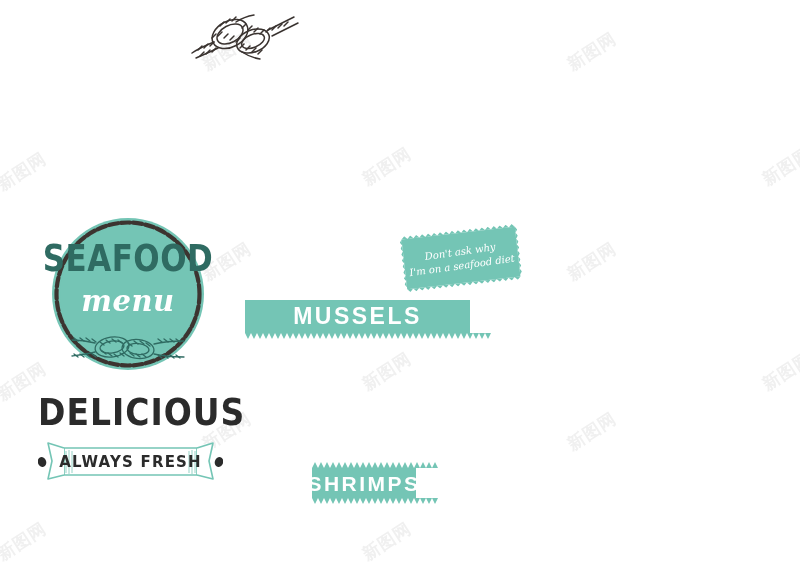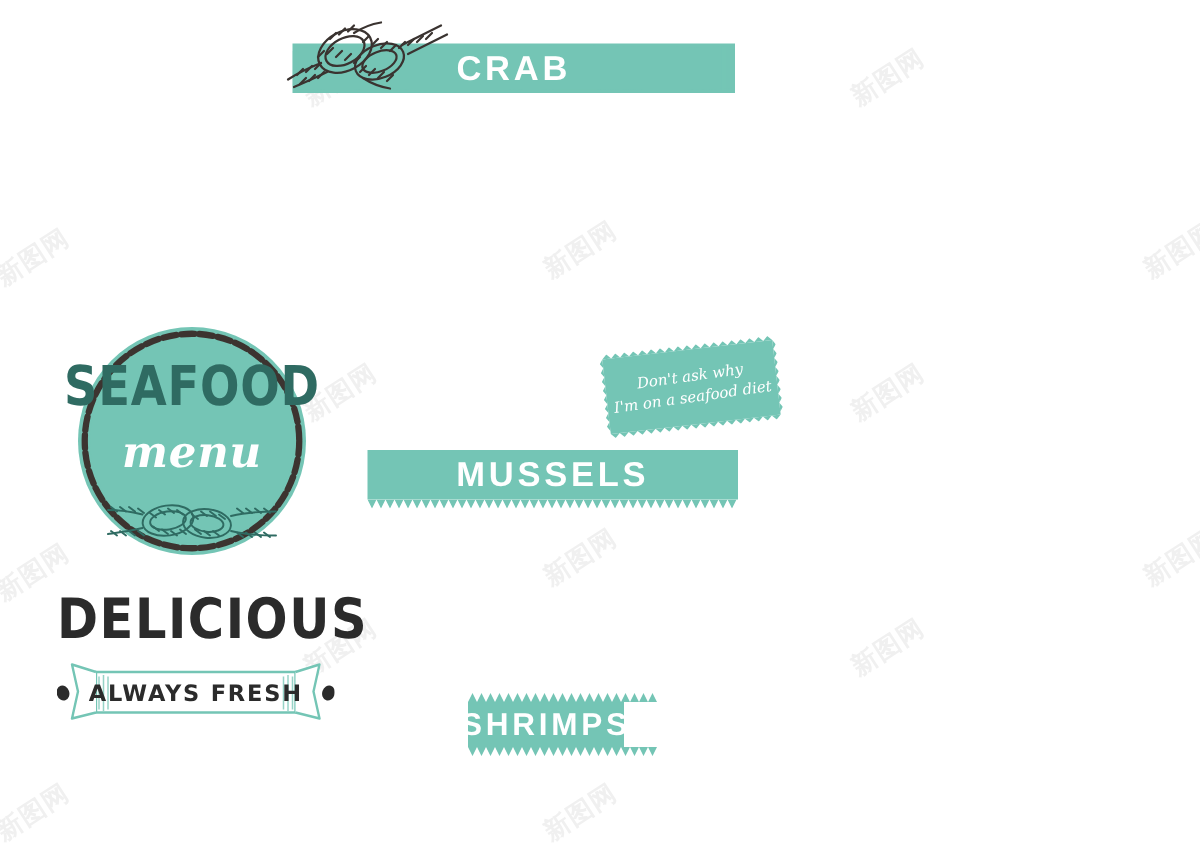--- a/index.html
+++ b/index.html
@@ -211,29 +211,20 @@
     <div class="wm" style="left:360px; top:155px;">新图网</div>
     <div class="wm" style="left:360px; top:360px;">新图网</div>
     <div class="wm" style="left:360px; top:530px;">新图网</div>
     <div class="wm" style="left:565px; top:40px;">新图网</div>
     <div class="wm" style="left:565px; top:250px;">新图网</div>
     <div class="wm" style="left:565px; top:420px;">新图网</div>
     <div class="wm" style="left:760px; top:155px;">新图网</div>
     <div class="wm" style="left:760px; top:360px;">新图网</div>
   </div>
 
-  <div class="banner" id="banner-crab" style="left:195px; top:29px; width:295px; height:33px;">
-    <svg class="brush-fill" viewBox="0 0 295 33" preserveAspectRatio="none">
-      <path d="M3,3 C40,1 90,4 150,2 C210,0.5 255,3.5 292,2 L293,30 C250,32 200,29.5 140,31 C85,32.4 40,29 2,31 Z" fill="#74c5b5"></path>
-      <rect x="0" y="5" width="4" height="23" fill="#74c5b5" opacity="0.55"></rect>
-      <rect x="291" y="4" width="4" height="25" fill="#74c5b5" opacity="0.5"></rect>
-      <rect x="286" y="2" width="3" height="29" fill="#74c5b5" opacity="0.8"></rect>
-    </svg>
-    <span class="banner-label" style="font-size:23px;">CRAB</span>
-  </div>
 
   <svg class="rope-knot" id="knot-crab" width="120" height="62" style="left:190px; top:8px;" viewBox="0 0 120 62">
     <g fill="none" stroke="#3a3330" stroke-width="1.5" stroke-linecap="round">
       <ellipse cx="40" cy="26" rx="19" ry="13" transform="rotate(-28 40 26)"></ellipse>
       <ellipse cx="40" cy="26" rx="14" ry="8.5" transform="rotate(-28 40 26)"></ellipse>
       <ellipse cx="63" cy="33" rx="17" ry="11" transform="rotate(-22 63 33)"></ellipse>
       <ellipse cx="63" cy="33" rx="12" ry="6.5" transform="rotate(-22 63 33)"></ellipse>
       <path d="M24,34 C14,38 8,41 2,45"></path>
       <path d="M28,40 C20,44 13,47 6,50"></path>
       <path d="M78,22 C88,17 96,13 104,9"></path>
@@ -245,21 +236,21 @@
       <path d="M70,26 L74,22 M76,24 L80,20 M82,22 L86,18 M88,20 L92,16 M94,18 L98,14"></path>
       <path d="M8,42 L12,38 M14,40 L18,36 M20,38 L24,34"></path>
       <path d="M10,48 L14,44 M16,46 L20,42 M22,44 L26,40"></path>
       <path d="M50,40 L54,36 M56,42 L60,38 M62,44 L66,40 M68,46 L72,42"></path>
       <path d="M34,30 L38,26 M40,32 L44,28 M46,34 L50,30"></path>
       <path d="M52,20 L56,16 M58,22 L62,18 M64,24 L68,20"></path>
     </g>
   </svg>
 
 
-  <div class="banner" id="banner-mussels" style="left:245px; top:300px; width:247px; height:33px;">
+  <div class="banner" id="banner-mussels" style="left:245px; top:300px; width:225px; height:33px;">
     <div class="brush-fill"></div>
     <svg class="zig" style="bottom:-6px;" viewBox="0 0 247 6" preserveAspectRatio="none">
       <path d="M0,0 L3,6 L6,0 L9,6 L12,0 L15,6 L18,0 L21,6 L24,0 L27,6 L30,0 L33,6 L36,0 L39,6 L42,0 L45,6 L48,0 L51,6 L54,0 L57,6 L60,0 L63,6 L66,0 L69,6 L72,0 L75,6 L78,0 L81,6 L84,0 L87,6 L90,0 L93,6 L96,0 L99,6 L102,0 L105,6 L108,0 L111,6 L114,0 L117,6 L120,0 L123,6 L126,0 L129,6 L132,0 L135,6 L138,0 L141,6 L144,0 L147,6 L150,0 L153,6 L156,0 L159,6 L162,0 L165,6 L168,0 L171,6 L174,0 L177,6 L180,0 L183,6 L186,0 L189,6 L192,0 L195,6 L198,0 L201,6 L204,0 L207,6 L210,0 L213,6 L216,0 L219,6 L222,0 L225,6 L228,0 L231,6 L234,0 L237,6 L240,0 L243,6 L246,0 L247,0 L247,0 L0,0 Z" fill="#74c5b5"></path>
     </svg>
     <span class="banner-label" style="font-size:23px;">MUSSELS</span>
   </div>
 
   <div class="banner" id="banner-shrimps" style="left:312px; top:468px; width:104px; height:30px;">
     <div class="brush-fill"></div>
     <svg class="zig" style="top:-6px;" viewBox="0 0 128 6" preserveAspectRatio="none">

